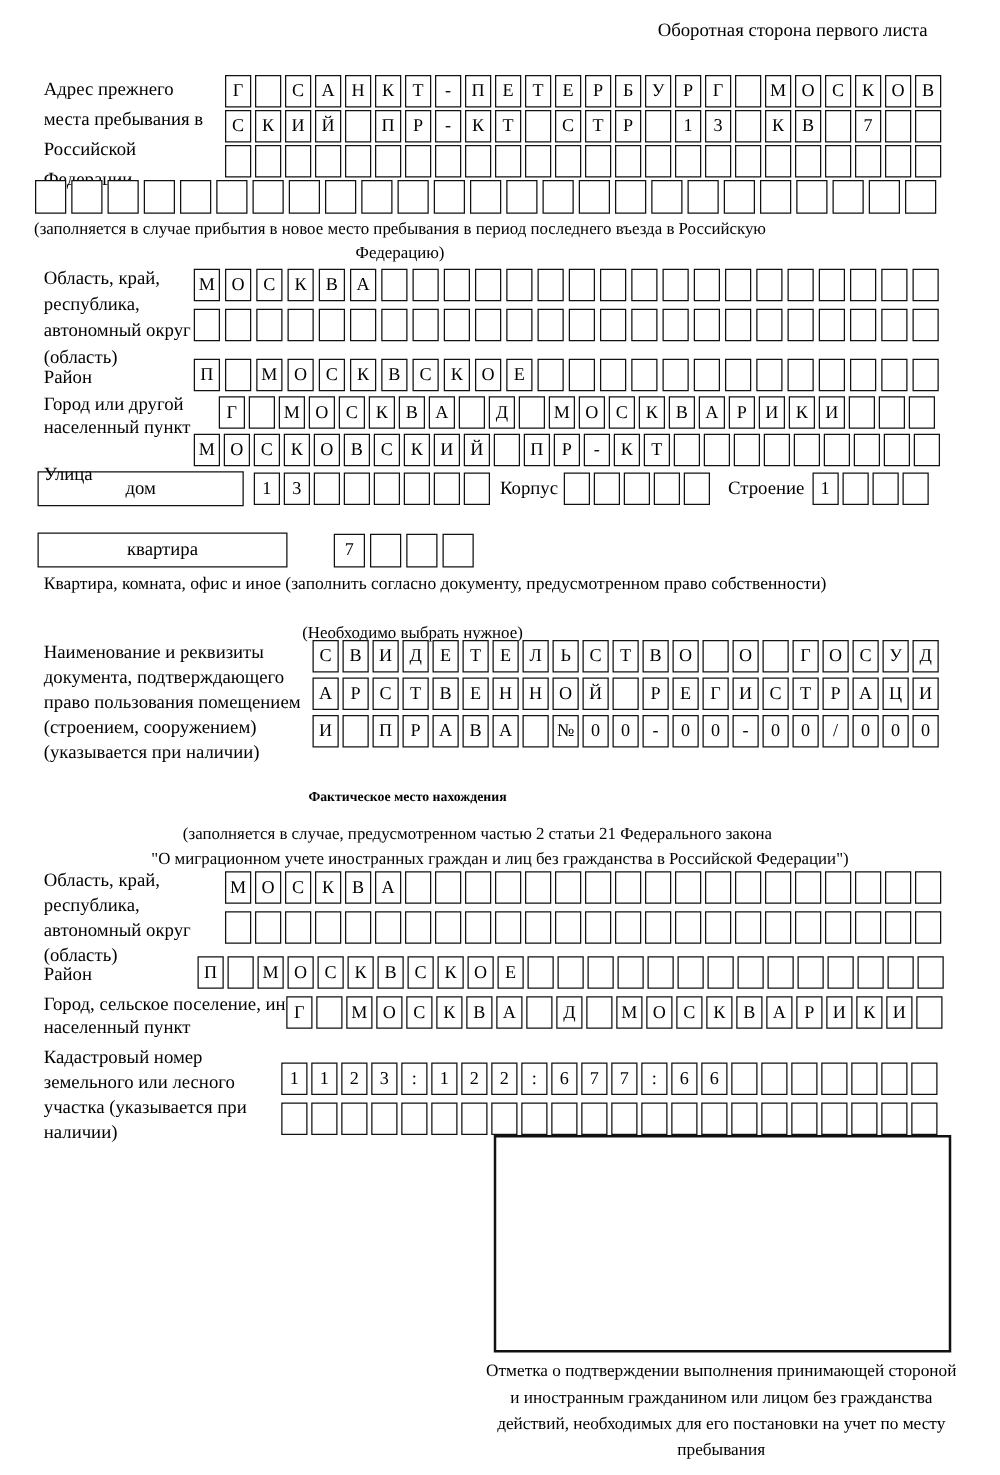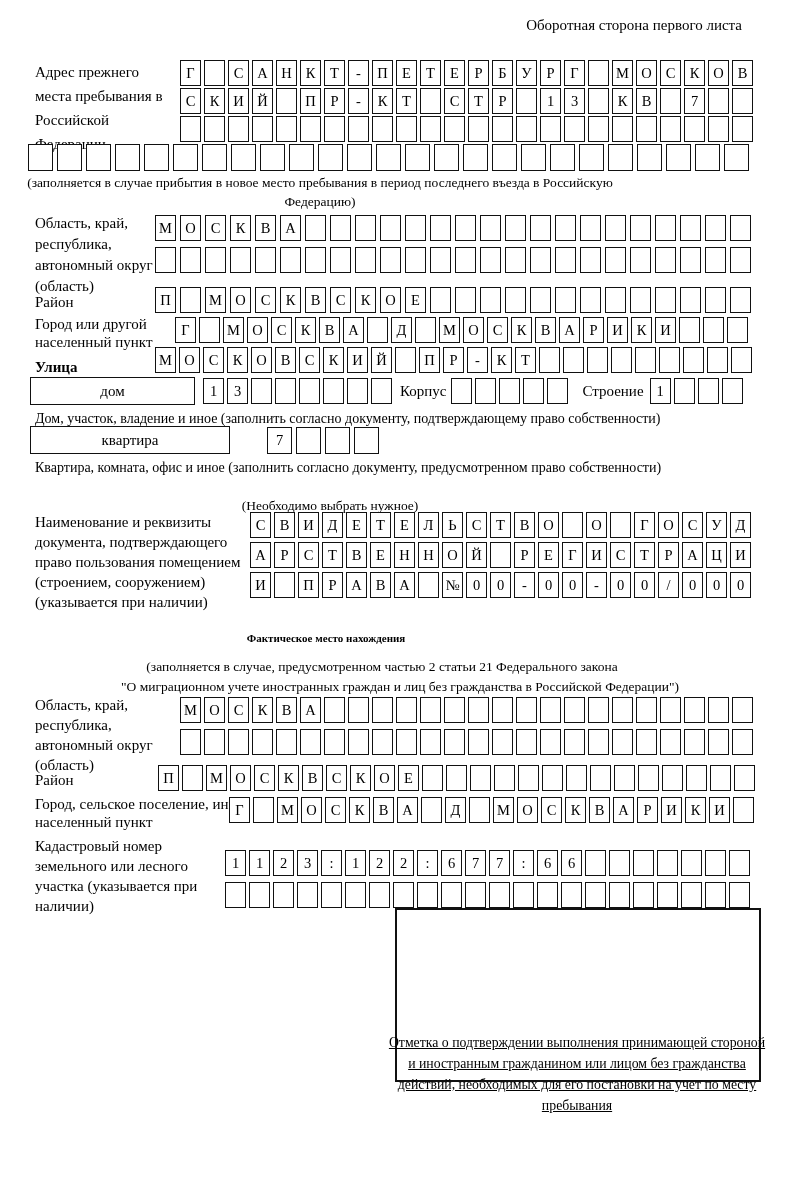--- a/index.html
+++ b/index.html
@@ -251,21 +251,21 @@
       <div class="cell">А</div>
       <div class="cell">Р</div>
       <div class="cell">И</div>
       <div class="cell">К</div>
       <div class="cell">И</div>
       <div class="cell"></div>
       <div class="cell"></div>
       <div class="cell"></div>
     </div>
 
-  <div class="abs label" style="left:35px; top:357px;font-weight:bold;">Улица</div>
+  <div class="abs label" style="left:35px; top:370px;">Улица</div>
   <div class="cellrow" style="left:155px; top:347px;">
       <div class="cell">М</div>
       <div class="cell">О</div>
       <div class="cell">С</div>
       <div class="cell">К</div>
       <div class="cell">О</div>
       <div class="cell">В</div>
       <div class="cell">С</div>
       <div class="cell">К</div>
       <div class="cell">И</div>
@@ -308,21 +308,20 @@
         <div class="cell"></div>
       </div>
     <span class="slabel" style="margin-left:11px;">Строение</span>
     <div class="cells-inline" style="margin-left:6px;">
         <div class="cell">1</div>
         <div class="cell"></div>
         <div class="cell"></div>
         <div class="cell"></div>
       </div>
   </div>
-  <div class="abs note" style="left:35px; top:409px; font-size:14px;">Дом, участок, владение и иное (заполнить согласно документу, подтверждающему право собственности)</div>
 
   <div class="abs hrow" style="left:30px; top:426px;gap:25px;">
     <div class="labelbox" style="width:200px;">квартира</div>
     <div class="cells-inline p29" style="margin-left:12px;">
         <div class="cell">7</div>
         <div class="cell"></div>
         <div class="cell"></div>
         <div class="cell"></div>
       </div>
   </div>
@@ -558,15 +557,15 @@
       <div class="cell"></div>
       <div class="cell"></div>
       <div class="cell"></div>
       <div class="cell"></div>
       <div class="cell"></div>
       <div class="cell"></div>
       <div class="cell"></div>
     </div>
 
   <div class="stamp-box" style="left:395px; top:908px; width:362px; height:170px;"></div>
-  <div class="abs caption center" style="left:388px; top:1032px; width:378px;text-decoration:underline;">Отметка о подтверждении выполнения принимающей стороной и иностранным гражданином или лицом без гражданства действий, необходимых для его постановки на учет по месту пребывания</div>
+  <div class="abs caption center" style="left:388px; top:1086px; width:378px;">Отметка о подтверждении выполнения принимающей стороной и иностранным гражданином или лицом без гражданства действий, необходимых для его постановки на учет по месту пребывания</div>
 
 </div>
 
 </body></html>

